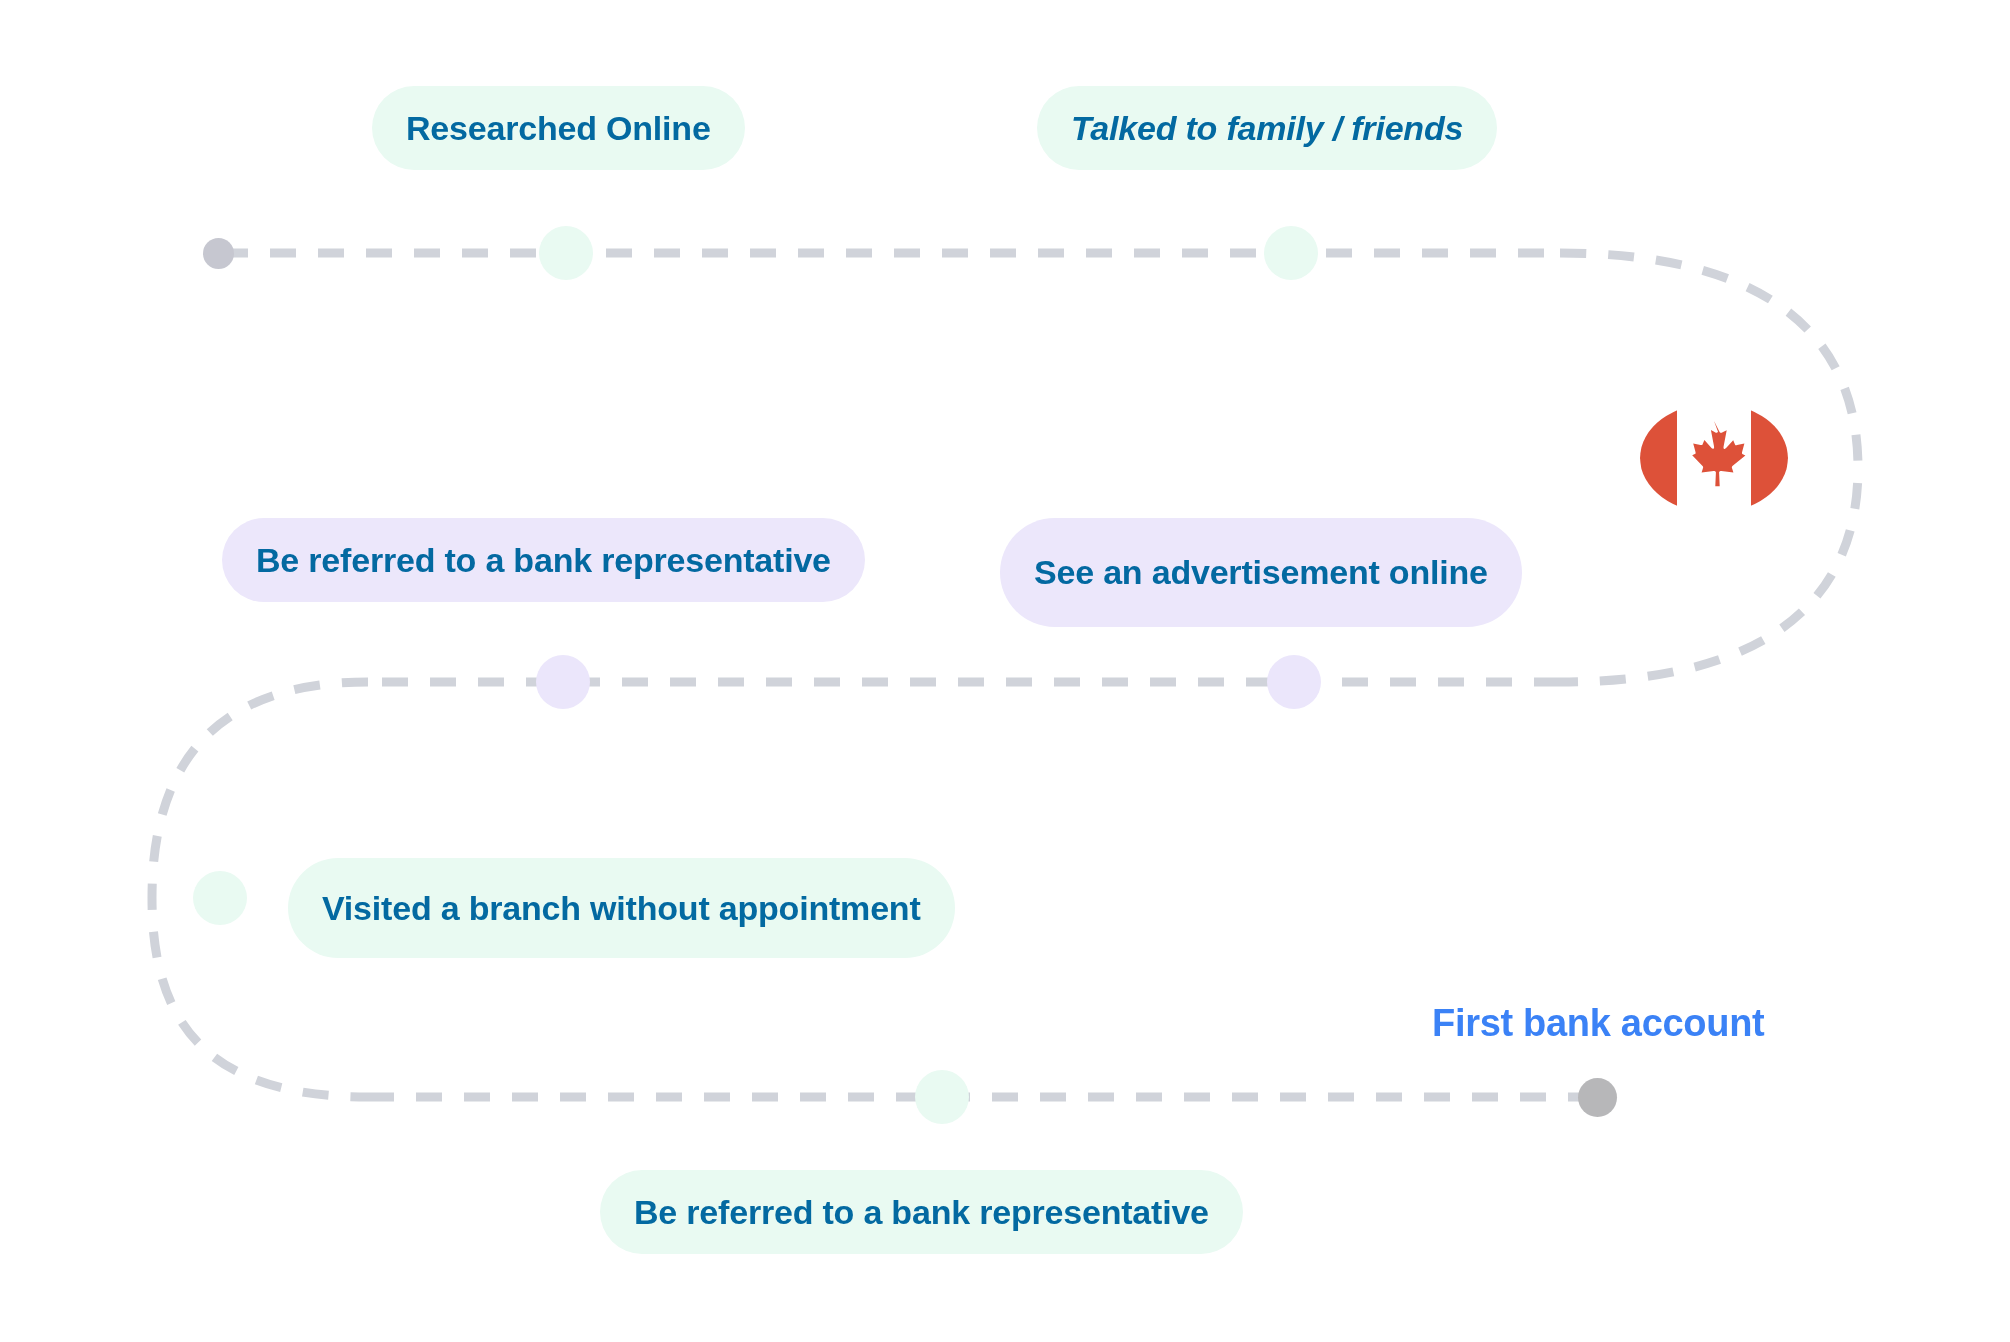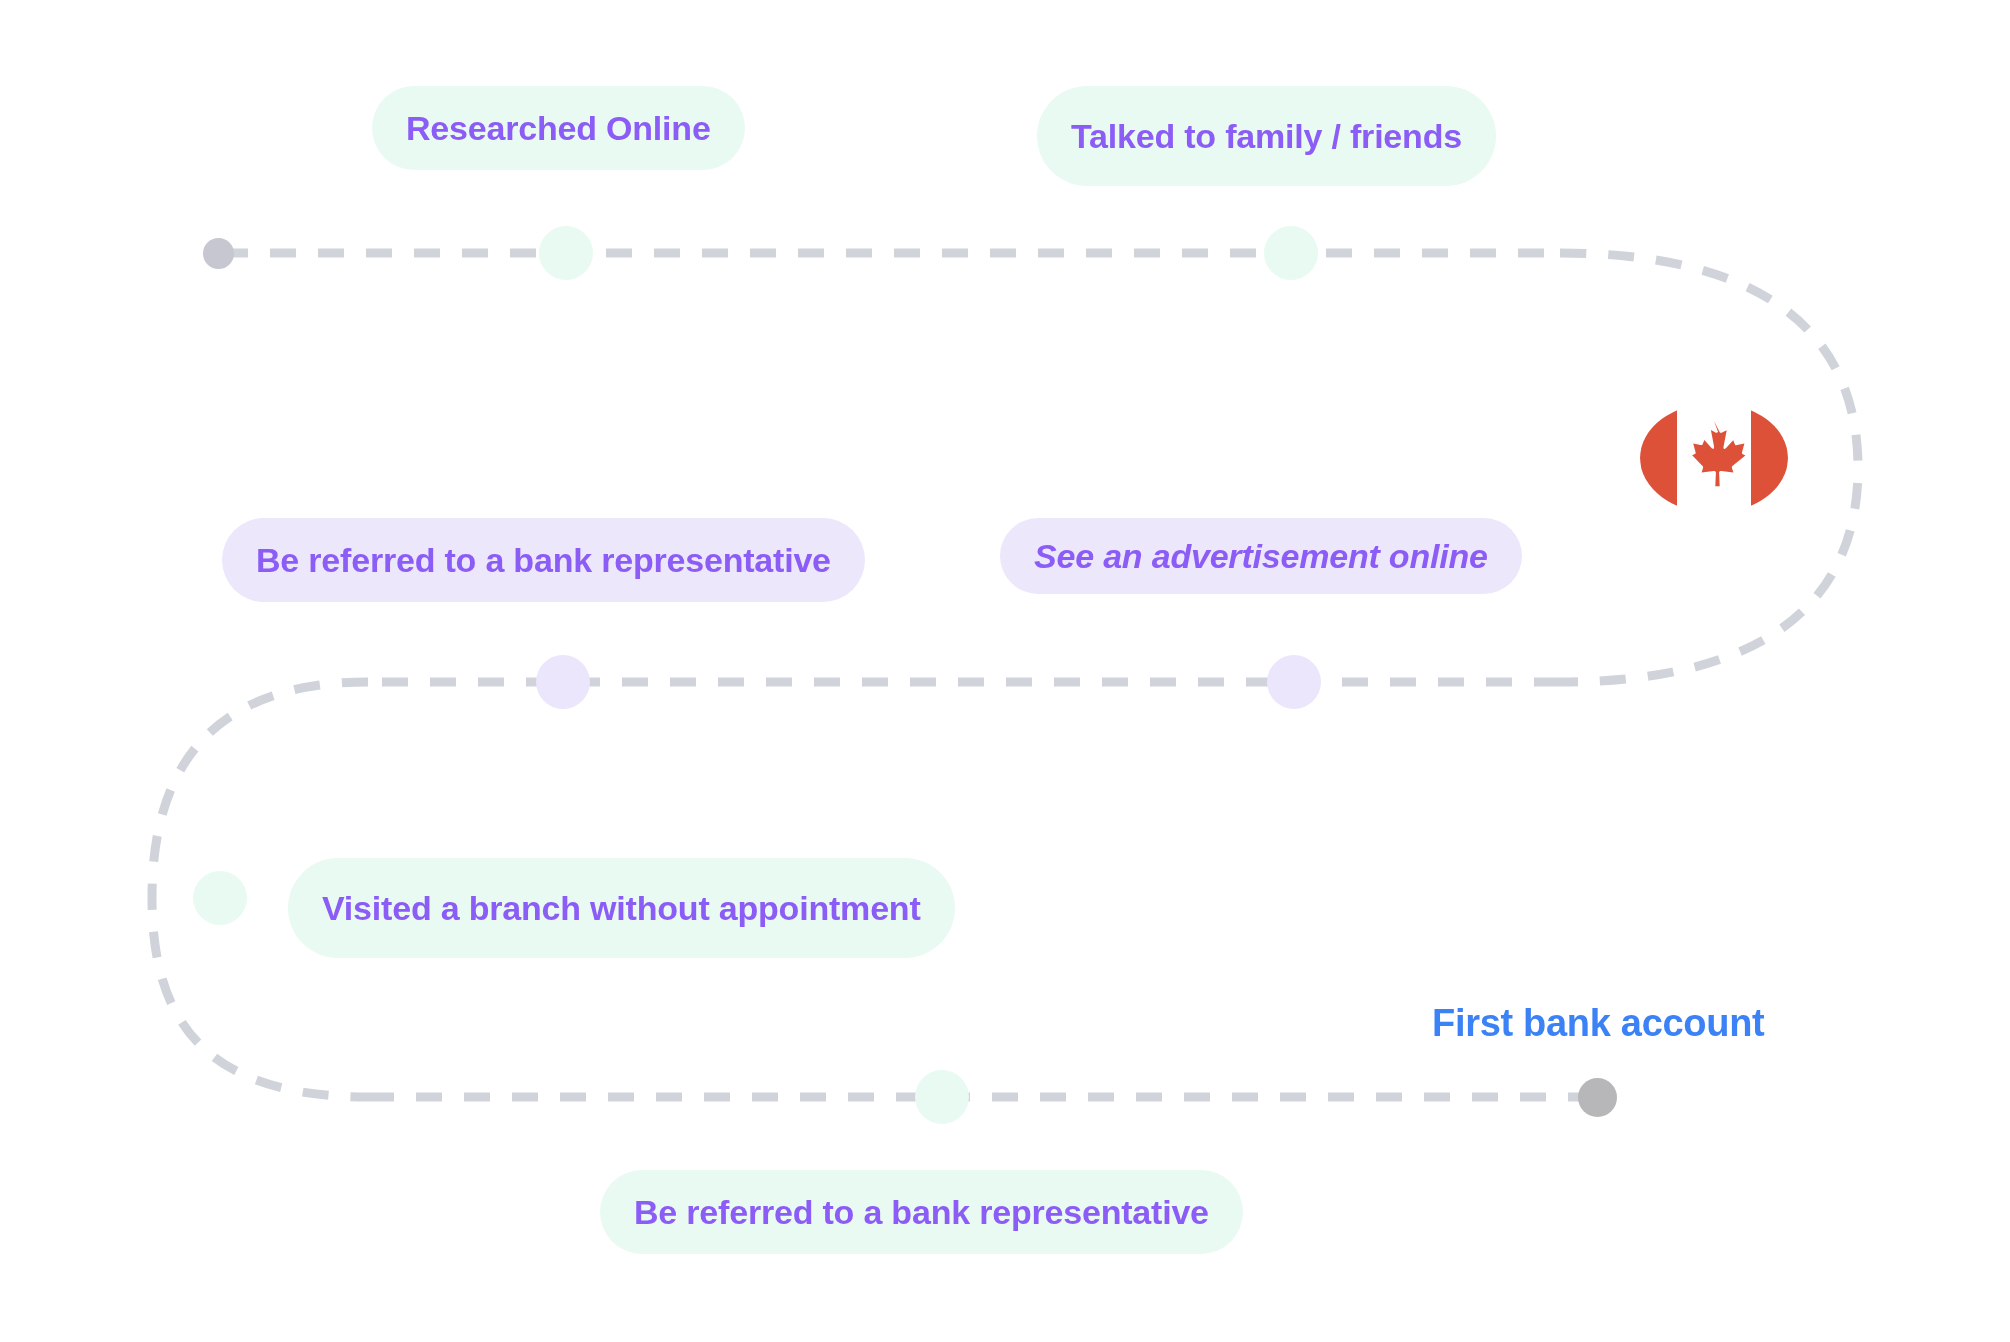--- a/index.html
+++ b/index.html
@@ -30,21 +30,21 @@
     position: absolute;
     display: flex;
     align-items: center;
     justify-content: center;
     box-sizing: border-box;
     border-radius: 999px;
     white-space: nowrap;
     font-weight: 700;
     font-size: 34px;
     letter-spacing: -0.2px;
-    color: #8b5cf6;
+    color: #0369a1;
     padding: 0 34px;
   }
   .pill-mint { background: #e9faf2; }
   .pill-purple { background: #ece7fb; }
 
   .node {
     position: absolute;
     border-radius: 50%;
   }
   .node-mint { background: #e9faf2; }
@@ -86,29 +86,29 @@
                C 152 1021 205 1097 368 1097"></path>
 
       <path d="M 368 1097 H 1592"></path>
     </g>
   </svg>
 
   <div class="pill pill-mint" style="left:372px; top:86px; height:84px;">
     <span>Researched Online</span>
   </div>
 
-  <div class="pill pill-mint" style="left:1037px; top:86px; height:100px;">
+  <div class="pill pill-mint" style="left:1037px; top:86px; height:84px;font-style:italic;">
     <span>Talked to family / friends</span>
   </div>
 
   <div class="pill pill-purple" style="left:222px; top:518px; height:84px;">
     <span>Be referred to a bank representative</span>
   </div>
 
-  <div class="pill pill-purple" style="left:1000px; top:518px; height:76px;font-style:italic;">
+  <div class="pill pill-purple" style="left:1000px; top:518px; height:109px;">
     <span>See an advertisement online</span>
   </div>
 
   <div class="pill pill-mint" style="left:288px; top:858px; height:100px;">
     <span>Visited a branch without appointment</span>
   </div>
 
   <div class="pill pill-mint" style="left:600px; top:1170px; height:84px;">
     <span>Be referred to a bank representative</span>
   </div>

